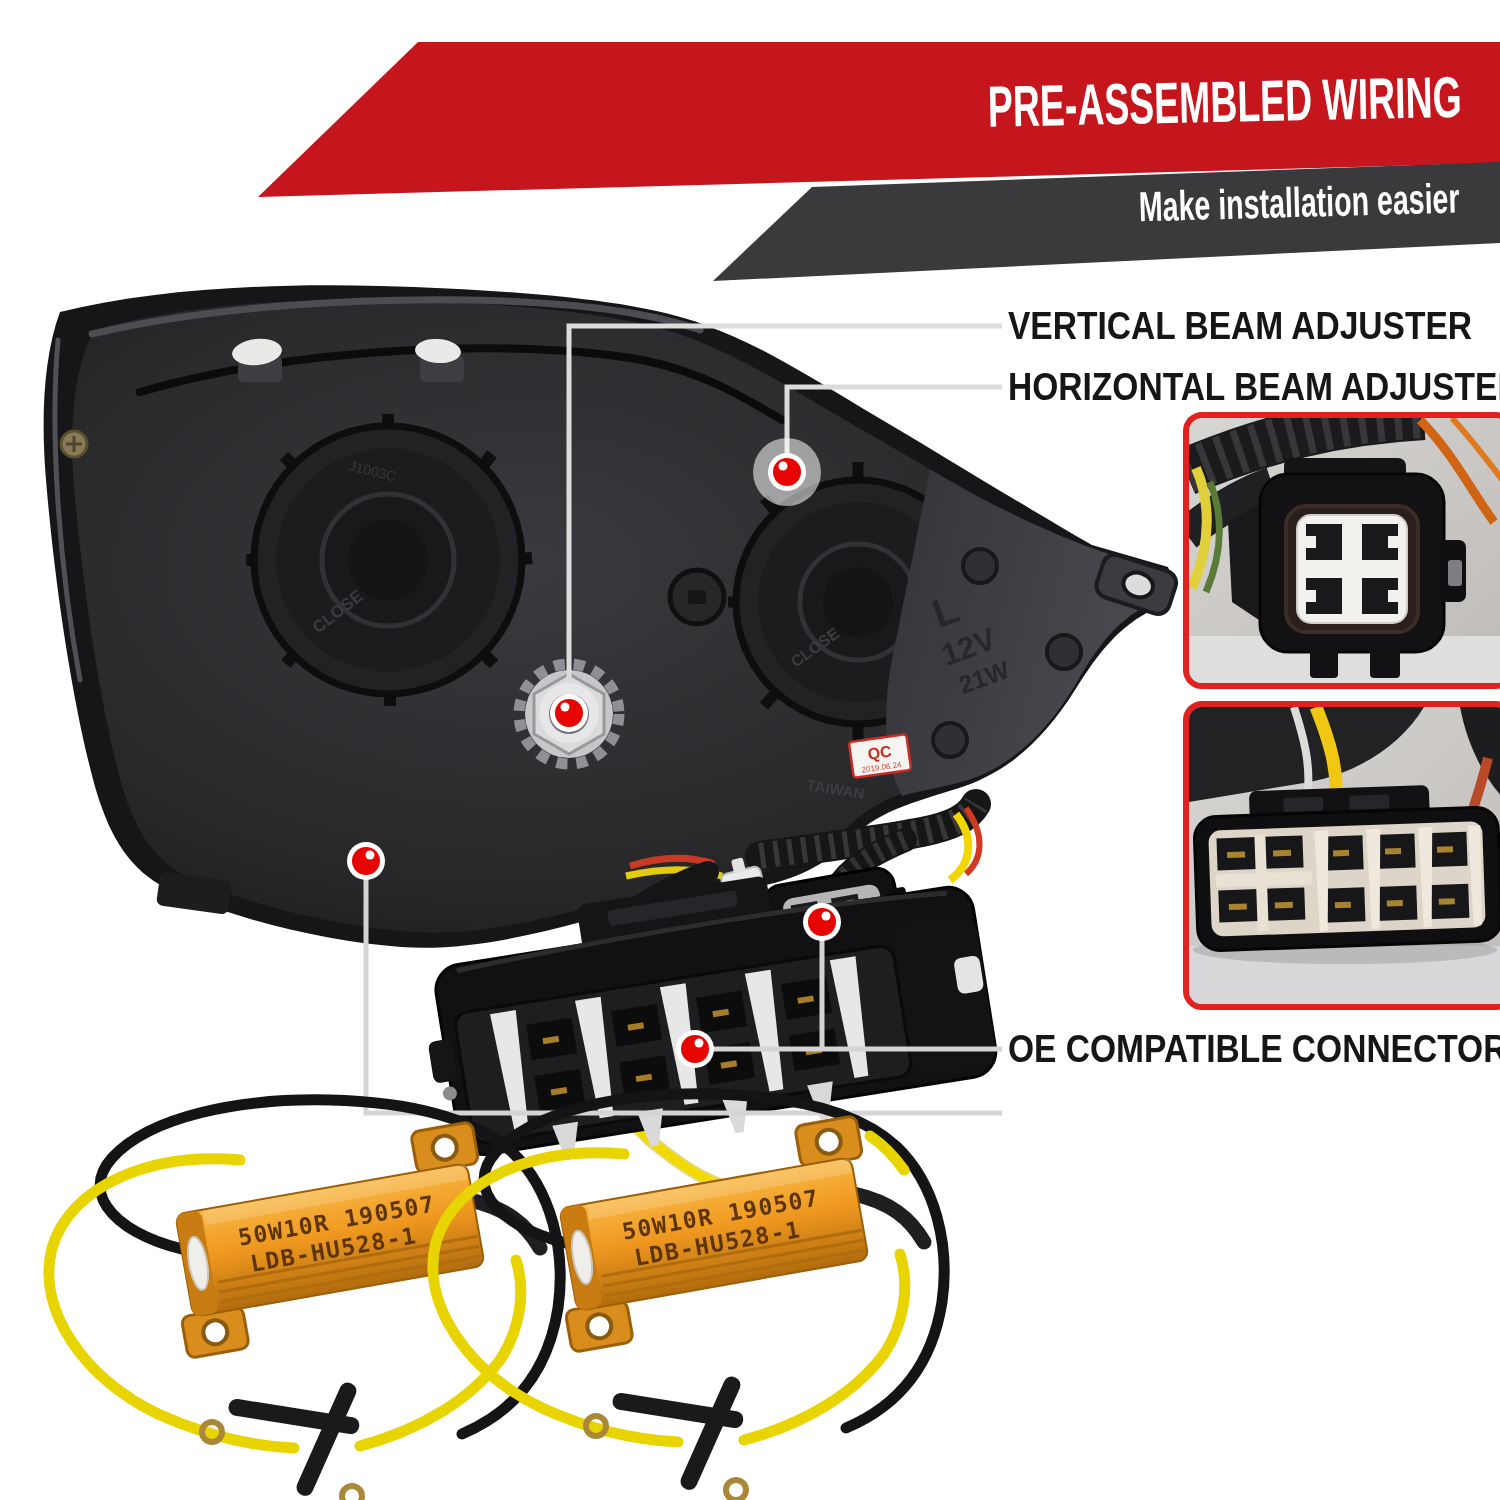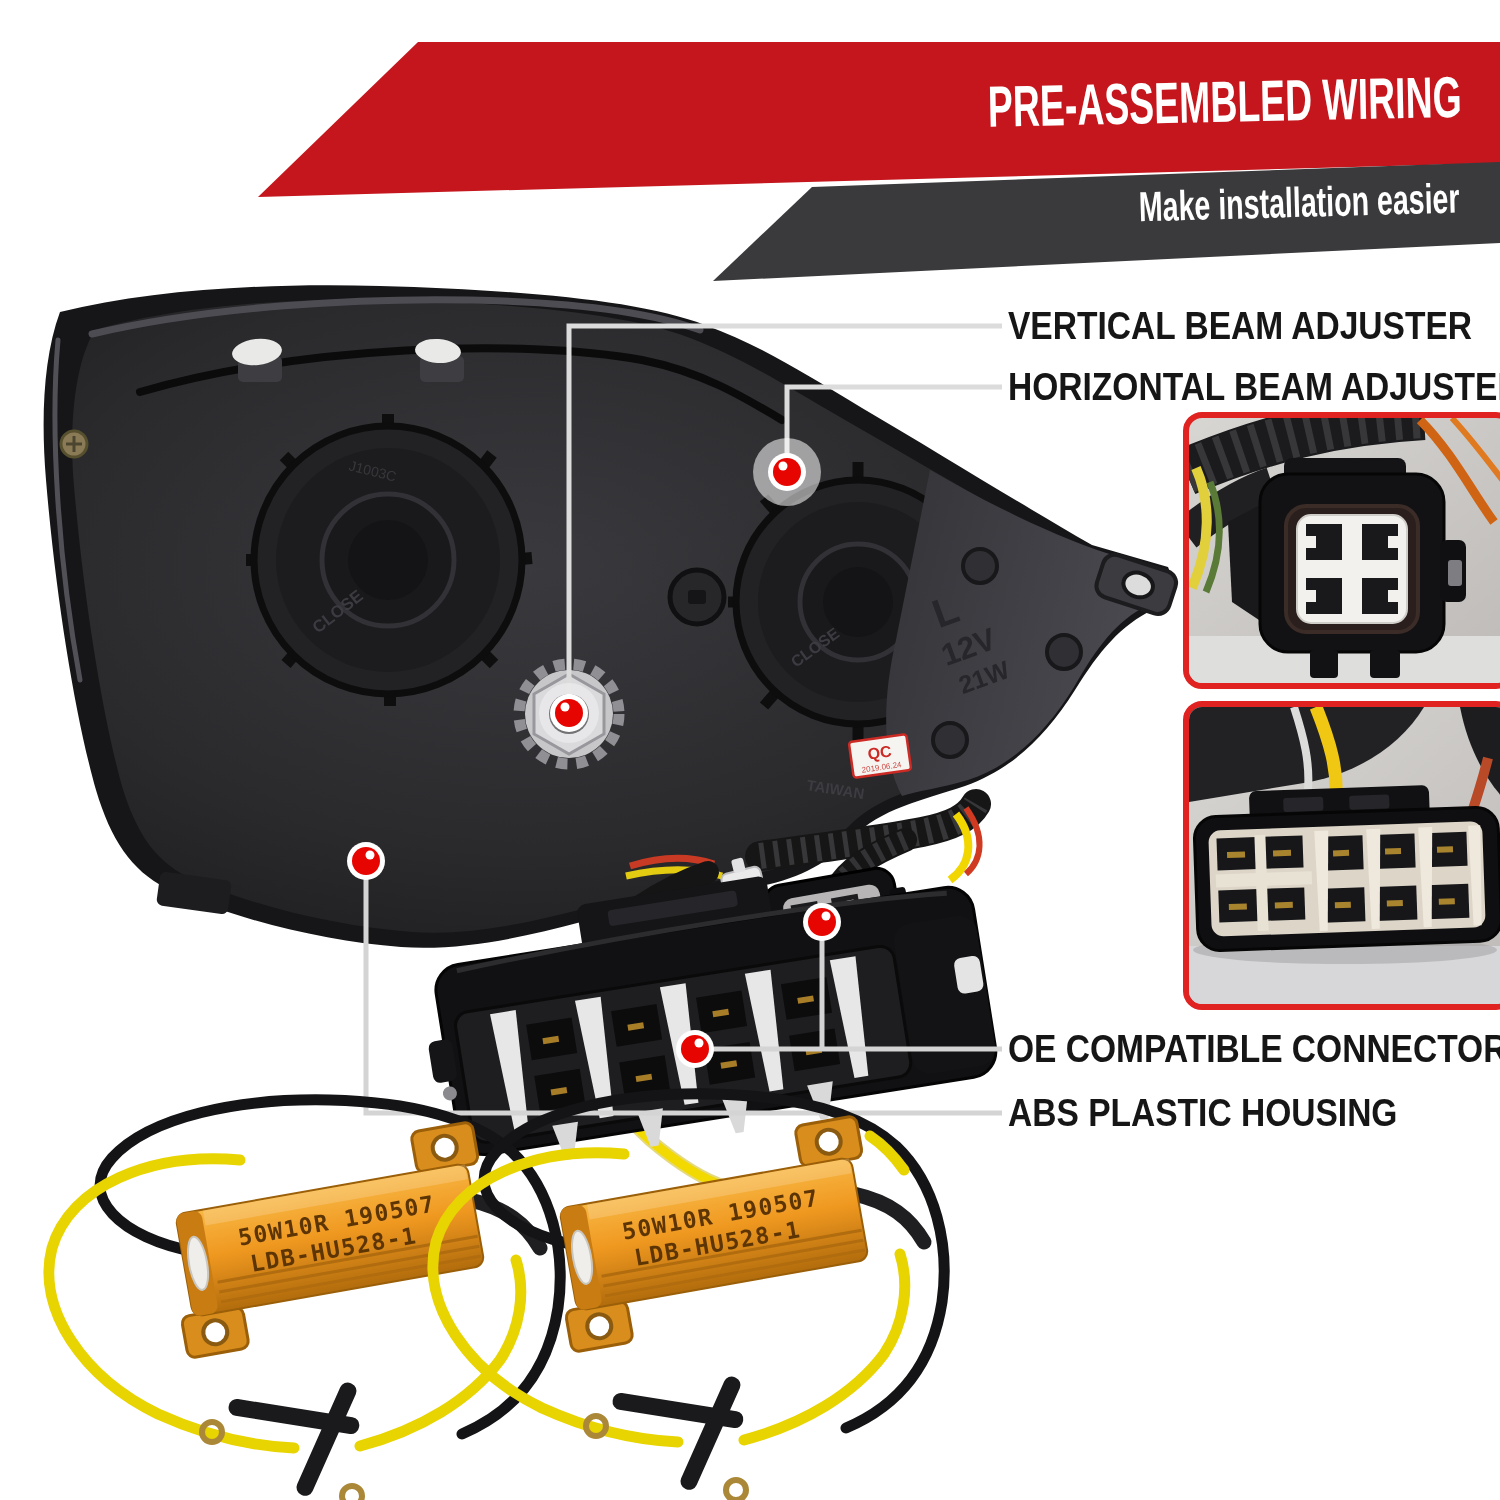--- a/index.html
+++ b/index.html
@@ -467,16 +467,13 @@
 
   <div class="label lbl-vertical">
     <span class="cond">VERTICAL BEAM ADJUSTER</span>
   </div>
   <div class="label lbl-horizontal">
     <span class="cond">HORIZONTAL BEAM ADJUSTER</span>
   </div>
   <div class="label lbl-oe">
     <span class="cond">OE COMPATIBLE CONNECTORS</span>
   </div>
-  <div class="label lbl-abs">
-    <span class="cond">ABS PLASTIC HOUSING</span>
-  </div>
 </div>
 
 </body></html>

